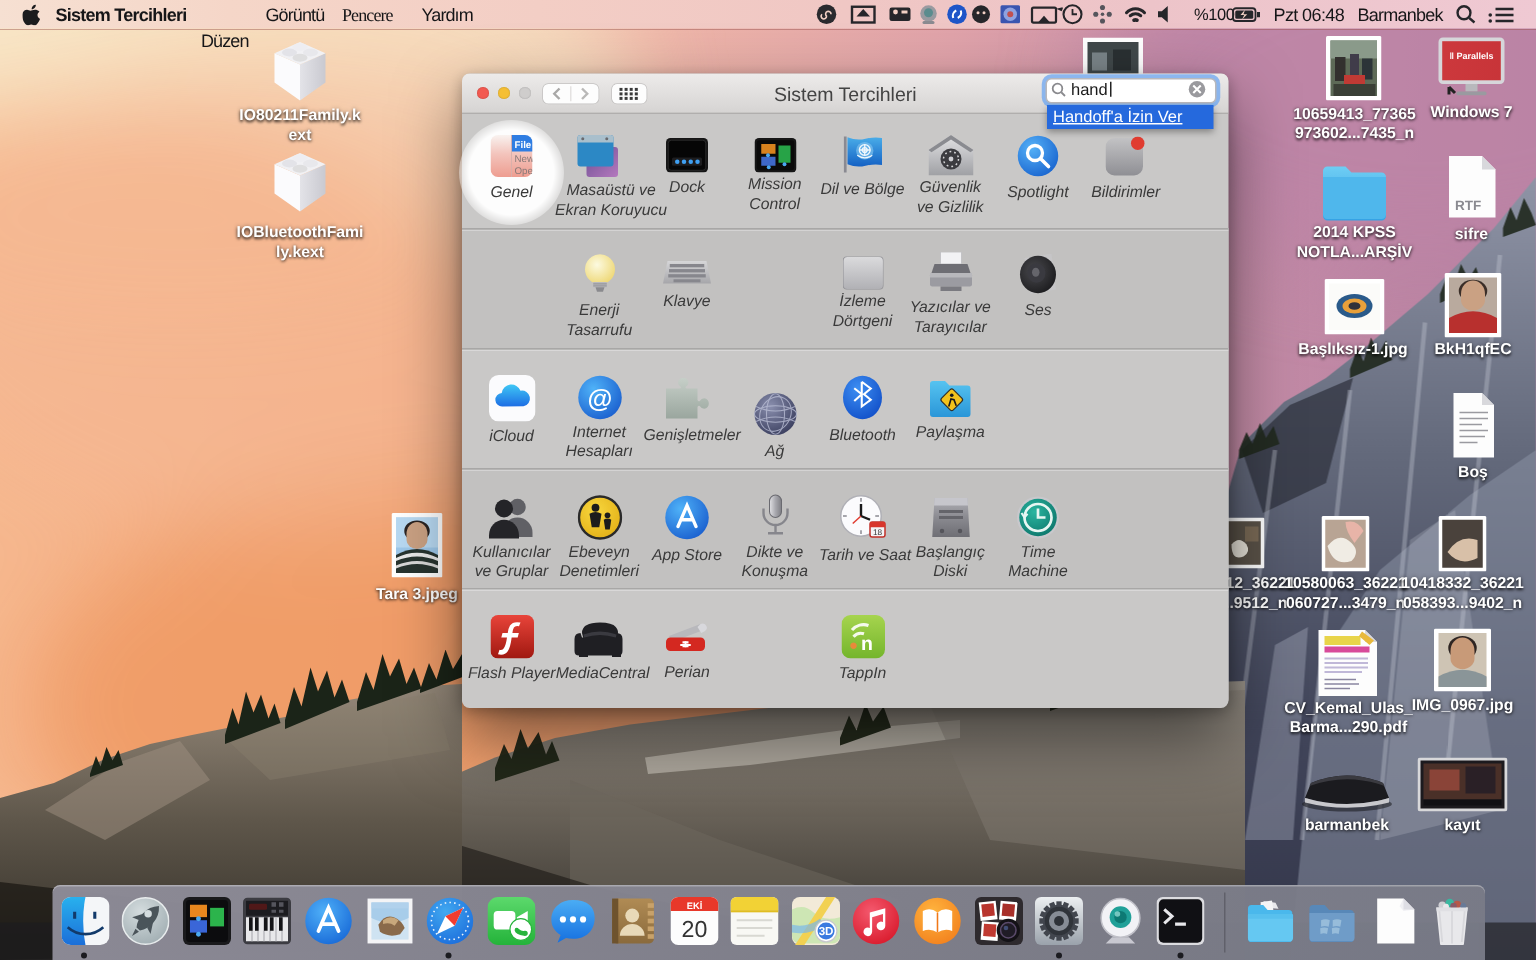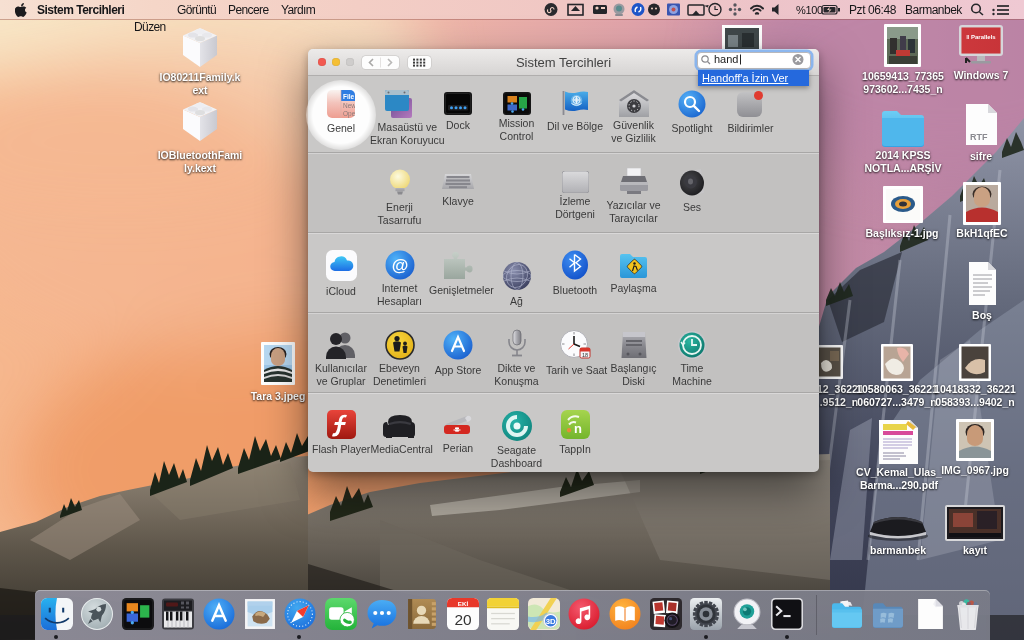--- a/index.html
+++ b/index.html
@@ -1,20 +1,20 @@
 <!DOCTYPE html>
 <html><head><meta charset="utf-8">
 <style>
 html,body{margin:0;padding:0;width:1024px;height:640px;overflow:hidden;font-family:"Liberation Sans",sans-serif;}
 .abs{position:absolute;}
 #stage{position:relative;width:1024px;height:640px;overflow:hidden;background:#15803d;}
 .dlbl{position:absolute;font-size:10.5px;line-height:13px;font-weight:bold;color:#fff;text-align:center;text-shadow:0 1px 2px rgba(0,0,0,.75),0 0 3px rgba(0,0,0,.4);width:140px;}
 .pi{position:absolute;width:58px;text-align:center;}
 .pi svg{display:block;margin:0 auto;}
-.pt{display:inline-block;white-space:nowrap;font-size:10.5px;line-height:13px;color:#3a3a3a;margin-top:2px;text-align:center;}
+.pt{display:inline-block;white-space:nowrap;font-size:10.5px;line-height:13px;color:#3a3a3a;margin-top:2px;text-align:center;font-style:italic;}
 .di{position:absolute;top:598px;width:32px;height:32px;}
 .dot{position:absolute;top:635px;width:4px;height:4px;border-radius:50%;background:#1b1b20;}
 </style></head>
 <body>
 <div id="stage">
 
 <svg class="abs" style="left:0;top:0" width="1024" height="640" viewBox="0 0 1024 640">
 <defs>
 <linearGradient id="sky" x1="0" y1="0" x2="1" y2="0">
 <stop offset="0" stop-color="#f6dfc2"></stop>
@@ -94,21 +94,21 @@
 <rect x="0" y="615" width="1024" height="25" fill="#1b1c1f" opacity=".65"></rect>
 </svg>
 
 <div class="abs" style="left:0;top:0;width:1024px;height:19px;background:linear-gradient(90deg,#f6e0d2 0,#f5d6c8 15%,#f3cec5 35%,#f0c7c4 55%,#edc4c9 75%,#efc9d3 100%);box-shadow:0 1px 0 rgba(150,80,75,.45);">
 <svg class="abs" style="left:15px;top:3px" width="13" height="14" viewBox="0 0 13 14">
         <path fill="#1c1c1e" d="M8.4,3.5c.9,0,2.1,.3,2.9,1.3-1.9,1.1-1.7,3.9,.4,4.8-.4,1.1-.9,1.9-1.5,2.7-.6,.8-1.2,1.6-2.1,1.6-.9,0-1.2-.55-2.3-.55-1.1,0-1.5,.55-2.3,.55-.9,0-1.6-.9-2.2-1.7C.2,10.6-.5,8-.1,6.2,.3,4.6,1.6,3.5,3,3.5c.9,0,1.7,.6,2.3,.6,.6,0,1.6-.6,3.1-.6z M8.9,0c.1,.8-.2,1.6-.7,2.2-.5,.6-1.3,1.1-2.1,1-.1-.8,.3-1.6,.7-2.1C7.3,.5,8.2,.1,8.9,0z"></path>
       </svg>
 <div class="abs" style="left:37px;top:3px;font-size:12px;letter-spacing:-.5px;font-weight:bold;color:#161618;">Sistem Tercihleri</div>
 <div class="abs" style="left:134px;top:20px;font-size:12px;letter-spacing:-.6px;color:#161618;">Düzen</div>
 <div class="abs" style="left:177px;top:3px;font-size:12px;letter-spacing:-.6px;color:#161618;">Görüntü</div>
-<div class="abs" style="left:228px;top:3px;font-size:12px;letter-spacing:-.6px;color:#161618;">Pencere</div>
+<div class="abs" style="left:228px;top:3px;font-size:12px;letter-spacing:-.6px;color:#161618;font-family:Liberation Serif, serif;">Pencere</div>
 <div class="abs" style="left:281px;top:3px;font-size:12px;letter-spacing:-.6px;color:#161618;">Yardım</div>
 <svg class="abs" style="left:542px;top:2px" width="470" height="15" viewBox="0 0 470 15">
 <g fill="none" stroke="#26262a" stroke-width="1.3">
 <circle cx="9" cy="7.5" r="6.5" fill="#2a2a2e" stroke="none"></circle>
           <path d="M6,7.5 a1.8,1.8 0 1 0 3,1.2 a1.8,1.8 0 1 1 3,-1.2" stroke="#f2d0c4" stroke-width="1.1"></path>
 <rect x="26" y="2.5" width="15" height="10.5" stroke-width="1.6"></rect>
 </g>
 <path d="M33.5,4 L38,9 H29 Z" fill="#26262a"></path>
 <g fill="#26262a">
 <rect x="51" y="3" width="14" height="9" rx="1.5"></rect>
@@ -730,31 +730,20 @@
           <path d="M7,11 q11,-4 22,0 l-.5,2 q-10.5,-3.5 -21,0 Z" fill="#3a3a40"></path>
         </svg><div class="pt">MediaCentral</div></div>
 <div class="pi" style="left:121px;top:363px"><svg width="30" height="26" viewBox="0 0 30 26">
           <path d="M3,12 L24,4 l2,4 -21,8 Z" fill="#b8b8bc"></path>
           <path d="M24,4 q3,-1 4,1.5 q1,2 -1.5,3.5 l-2,1 -2.5,-4 Z" fill="#d8d8dc"></path>
           <rect x="1" y="13" width="26" height="9" rx="3" fill="#d42820"></rect>
           <rect x="12" y="15.5" width="4" height="4" fill="#fff"></rect>
           <rect x="10.5" y="17" width="7" height="1.2" fill="#d42820"></rect>
           <path d="M13.4,15.5 h1.2 v4 h-1.2 Z M10.5,17.4 h7 v1.2 h-7 Z" fill="#fff"></path>
         </svg><div class="pt">Perian</div></div>
-<div class="pi" style="left:179.5px;top:361px"><svg width="32" height="32" viewBox="0 0 32 32">
-          <defs>
-            <radialGradient id="sgt" cx=".4" cy=".35" r=".8">
-              <stop offset="0" stop-color="#27b3a8"></stop>
-              <stop offset="1" stop-color="#0d7f78"></stop>
-            </radialGradient>
-          </defs>
-          <circle cx="16" cy="16" r="15" fill="url(#sgt)"></circle>
-          <path d="M16,5 a11,11 0 1 0 11,11 h-4 a7,7 0 1 1 -7,-7 Z" fill="#eafaf8" opacity=".95"></path>
-          <circle cx="16" cy="16" r="3.5" fill="#eafaf8"></circle>
-        </svg><div class="pt">Seagate<br>Dashboard</div></div>
 <div class="pi" style="left:238px;top:361px"><svg width="29" height="29" viewBox="0 0 29 29">
           <defs>
             <linearGradient id="tpn" x1="0" y1="0" x2="0" y2="1">
               <stop offset="0" stop-color="#a6d44e"></stop>
               <stop offset="1" stop-color="#74b52c"></stop>
             </linearGradient>
           </defs>
           <rect width="29" height="29" rx="6" fill="url(#tpn)"></rect>
           <g fill="none" stroke="#fff" stroke-width="2" opacity=".9">
             <path d="M7,10 a10,10 0 0 1 11,-3"></path>

